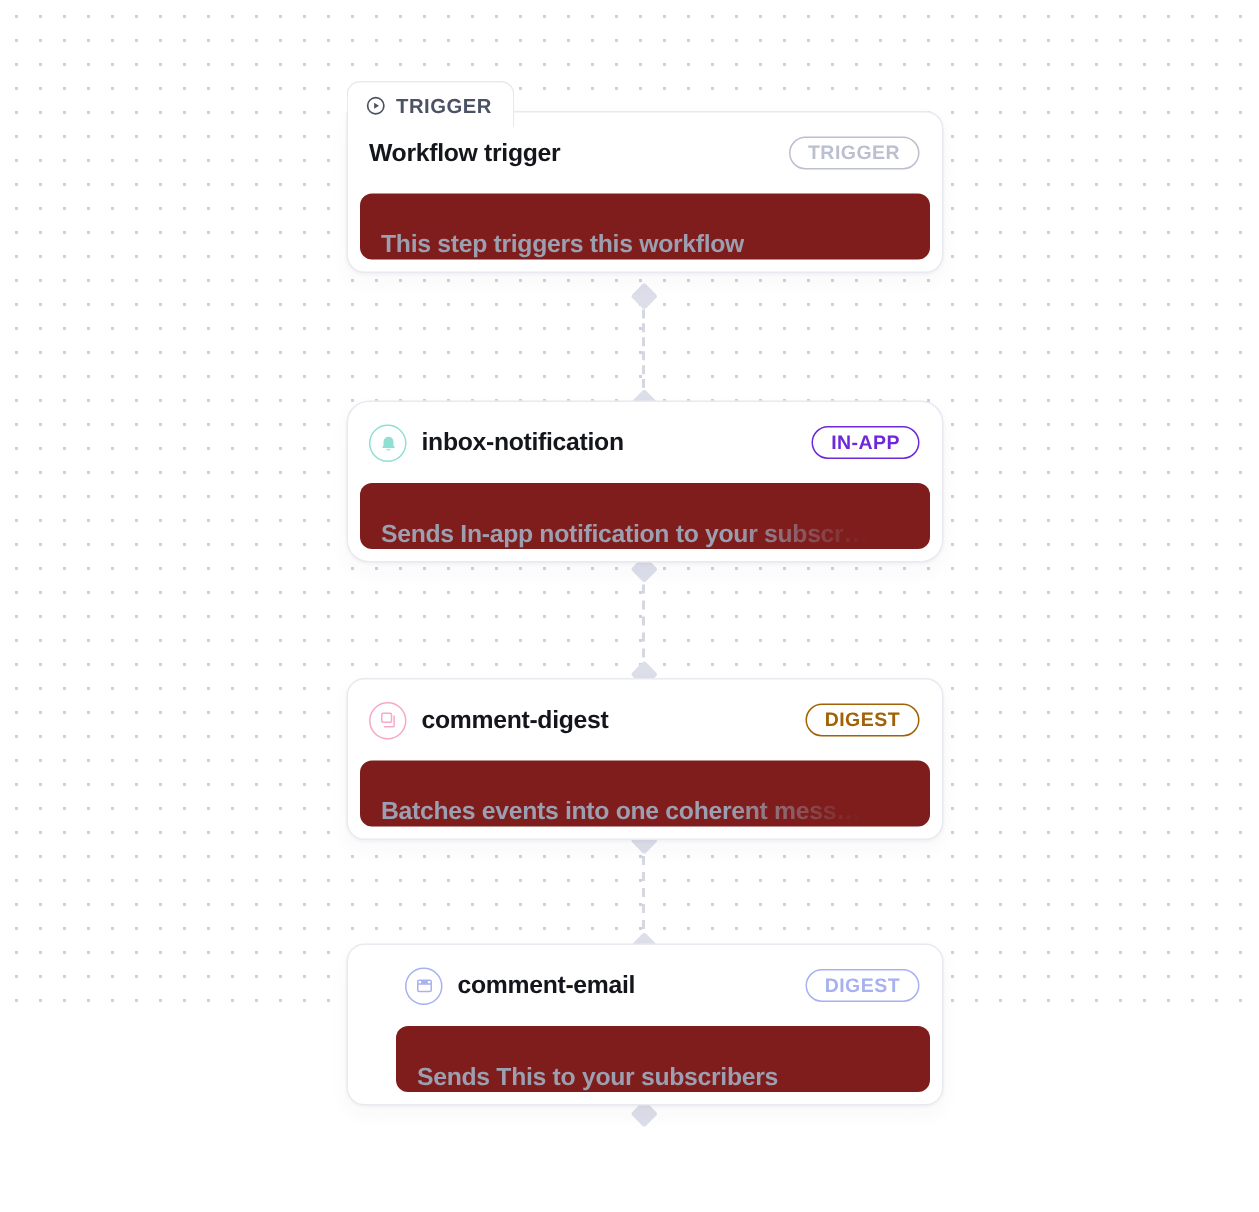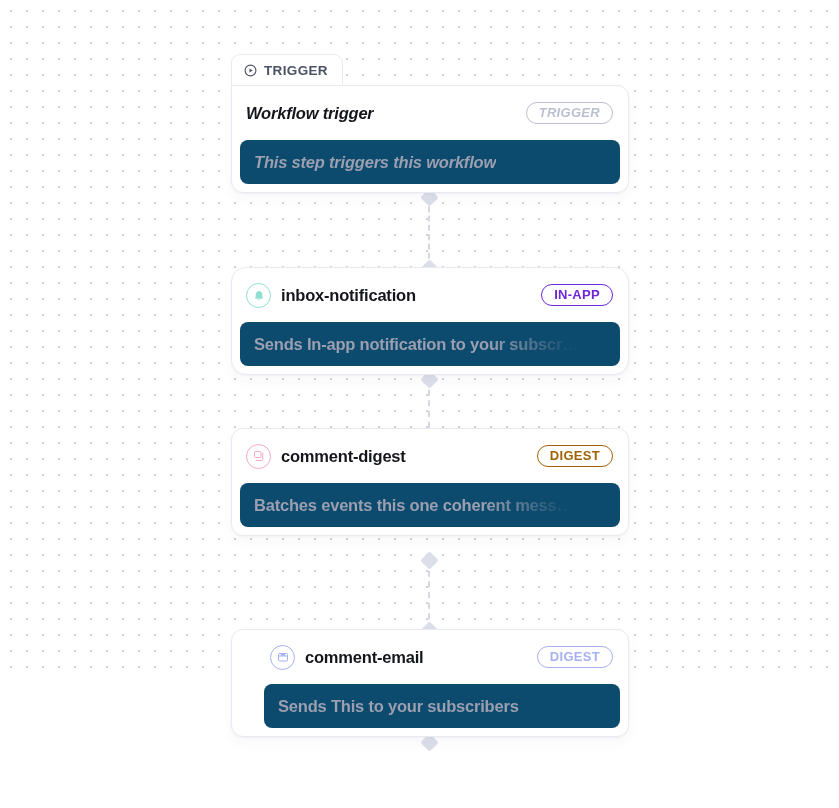--- a/index.html
+++ b/index.html
@@ -102,25 +102,25 @@
     font-weight: bold;
     letter-spacing: .3px;
     line-height: 1;
   }
 
   .node-desc-wrap {
     padding: 0 8px 8px;
   }
   .node-desc {
     position: relative;
-    background: #0c4a6e;
+    background: #7f1d1d;
     border-radius: 8px;
     height: 44px;
     display: flex;
-    align-items: center;
+    align-items: flex-end;
     padding: 0 14px;
     box-sizing: border-box;
     overflow: hidden;
   }
   .node-desc .desc-text {
     font-size: 16.5px;
     font-weight: bold;
     color: #9b9faf;
     letter-spacing: -.2px;
     white-space: nowrap;
@@ -162,21 +162,21 @@
   <div id="trigger-tab">
     <span>
       <svg class="play-circle" width="13" height="13" viewBox="0 0 24 24" fill="none" stroke="#4b5263" stroke-width="2.1" stroke-linecap="round" stroke-linejoin="round">
         <circle cx="12" cy="12" r="10"></circle>
         <path d="M10 8.2l6 3.8-6 3.8z" fill="#4b5263" stroke="none"></path>
       </svg>
     </span>
     <span class="tab-label">TRIGGER</span>
   </div>
 
-  <div class="node is-trigger" style="top:85px;font-style:italic;">
+  <div class="node is-trigger" style="top:74px;">
     <div class="node-head">
       <div class="node-title">Workflow trigger</div>
       <div class="node-badge" style="color:#bcbfd0;">TRIGGER</div>
     </div>
     <div class="node-desc-wrap">
       <div class="node-desc">
         <span class="desc-text">This step triggers this workflow</span>
       </div>
     </div>
   </div>
@@ -200,34 +200,34 @@
       <div class="node-desc clipped">
         <span class="desc-text">Sends In-app notification to your subscr…</span>
       </div>
     </div>
   </div>
 
   <div class="handle" style="top:379px;"></div>
   <div class="edge" style="top:379px; height:70px;"></div>
   <div class="handle" style="top:449px;"></div>
 
-  <div class="node" style="top:428px;">
+  <div class="node" style="top:452px;">
     <div class="node-head">
       <span class="node-ico" style="color:#f7a8c8;">
         <svg width="12" height="12" viewBox="0 0 24 24" fill="none" stroke="#f7a8c8" stroke-width="2" stroke-linecap="round" stroke-linejoin="round">
           <rect x="3" y="3" width="13" height="12" rx="1.6"></rect>
           <path d="M19.5 6.5v13a1.5 1.5 0 0 1-1.5 1.5H6.5"></path>
         </svg>
       </span>
       <div class="node-title">comment-digest</div>
       <div class="node-badge" style="color:#a16207;">DIGEST</div>
     </div>
     <div class="node-desc-wrap">
       <div class="node-desc clipped">
-        <span class="desc-text">Batches events this one coherent mess…</span>
+        <span class="desc-text">Batches events into one coherent mess…</span>
       </div>
     </div>
   </div>
 
   <div class="handle" style="top:560px;"></div>
   <div class="edge" style="top:560px; height:70px;"></div>
   <div class="handle" style="top:630px;"></div>
 
   <div class="node" style="top:629px;padding-left:24px;">
     <div class="node-head">

